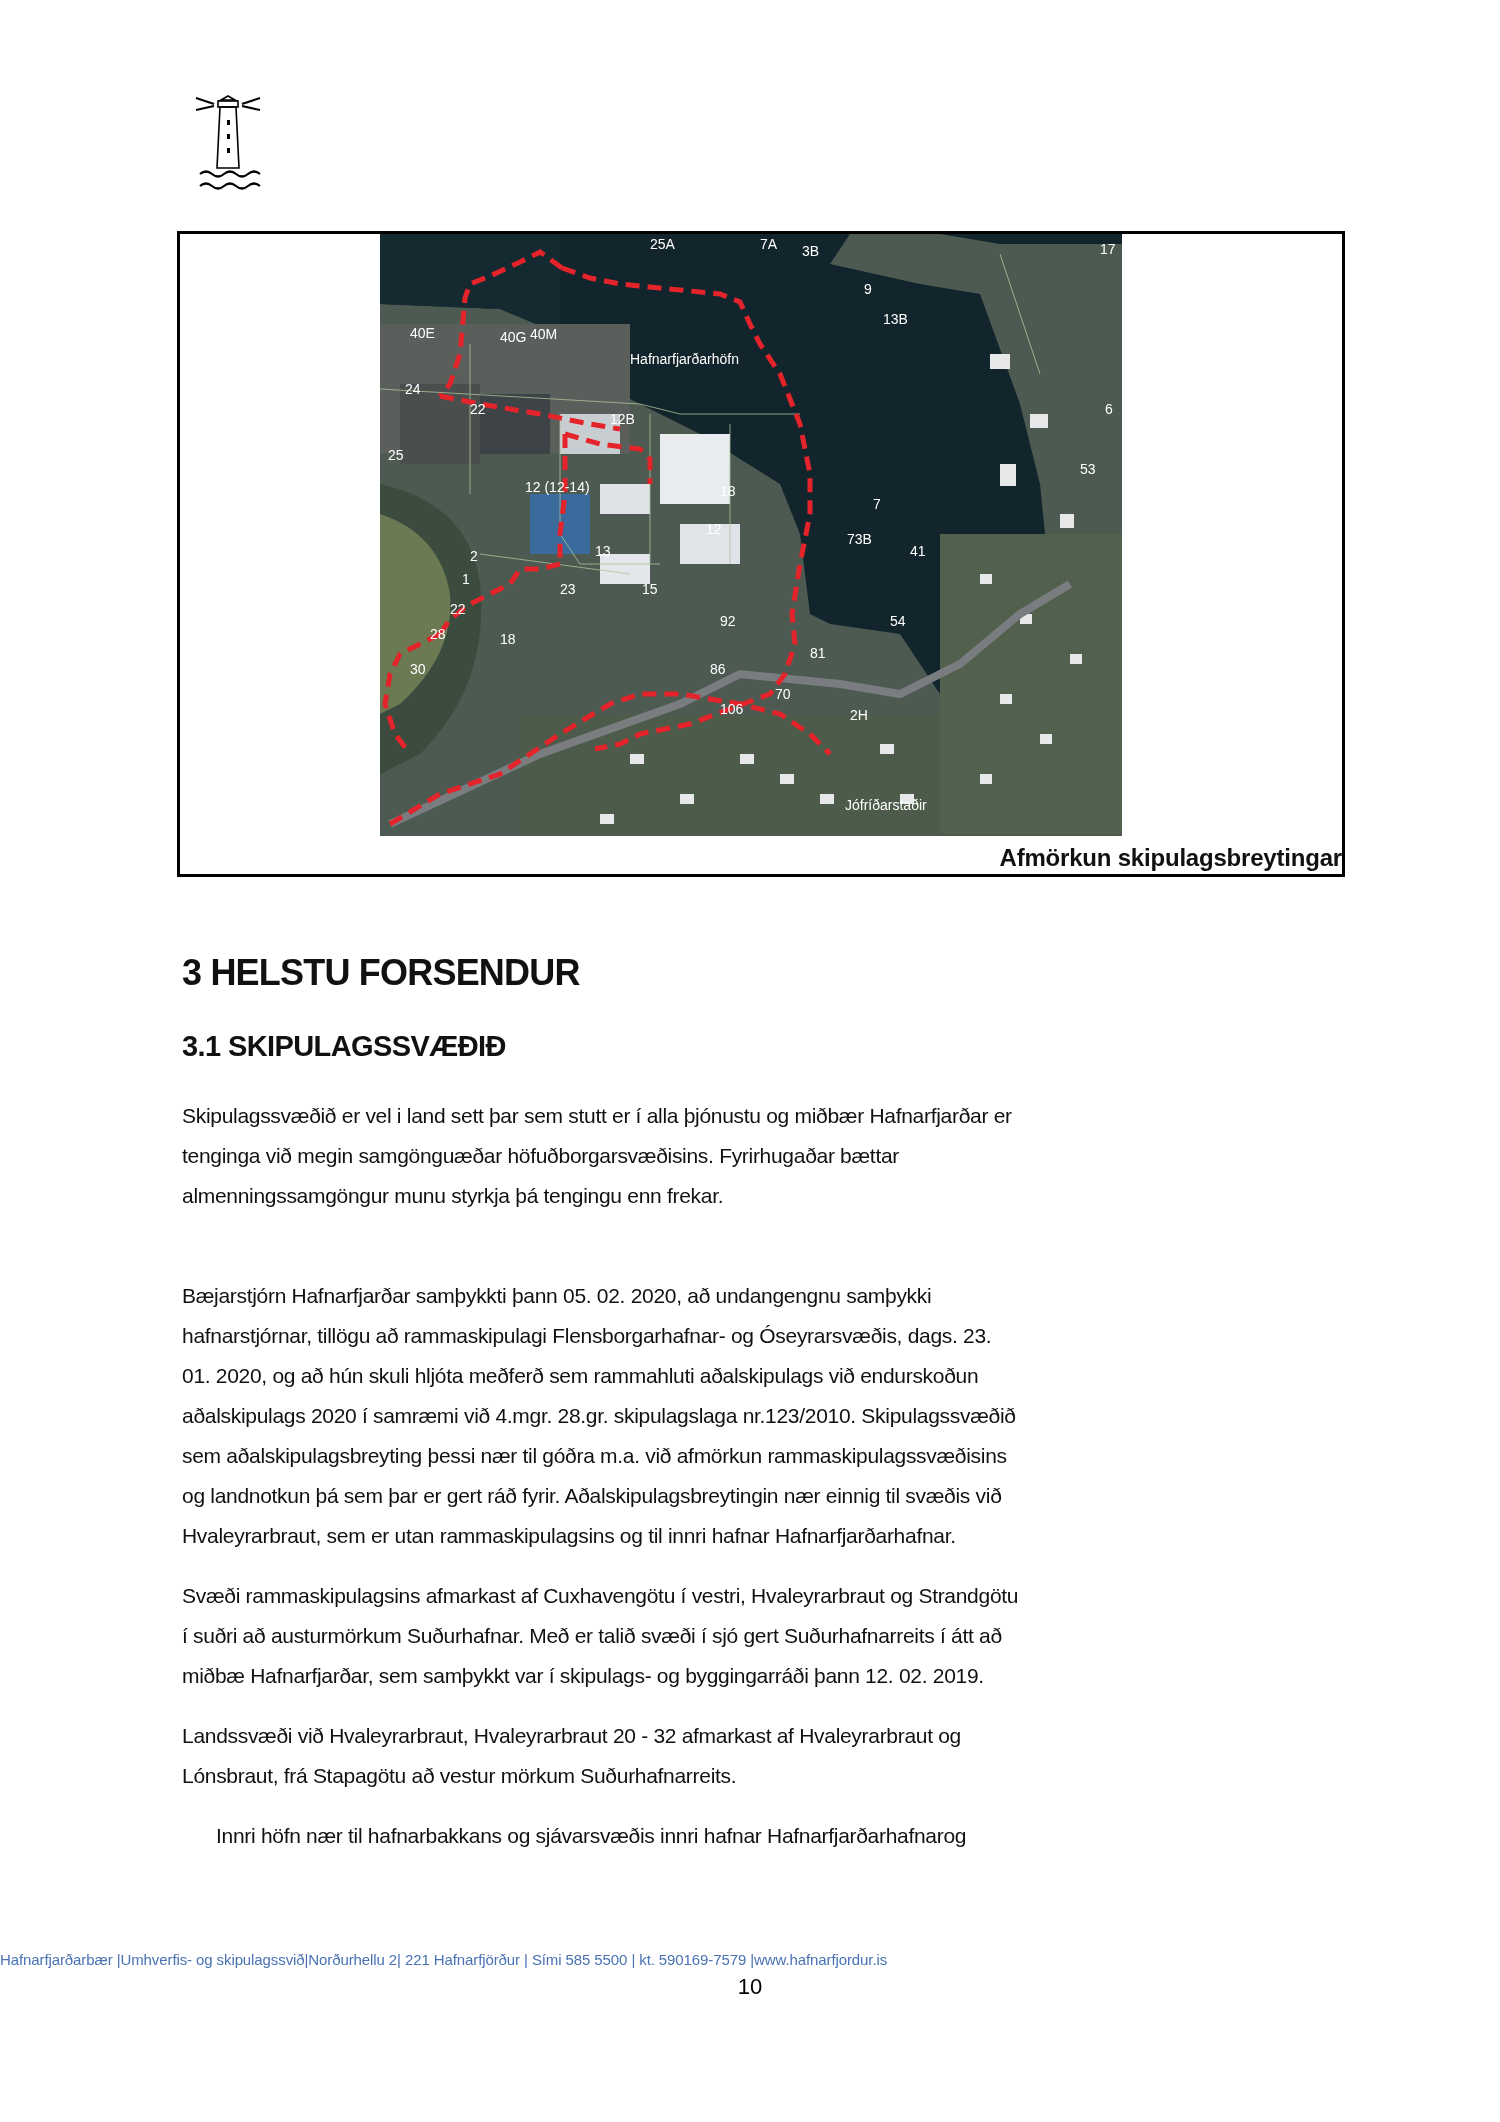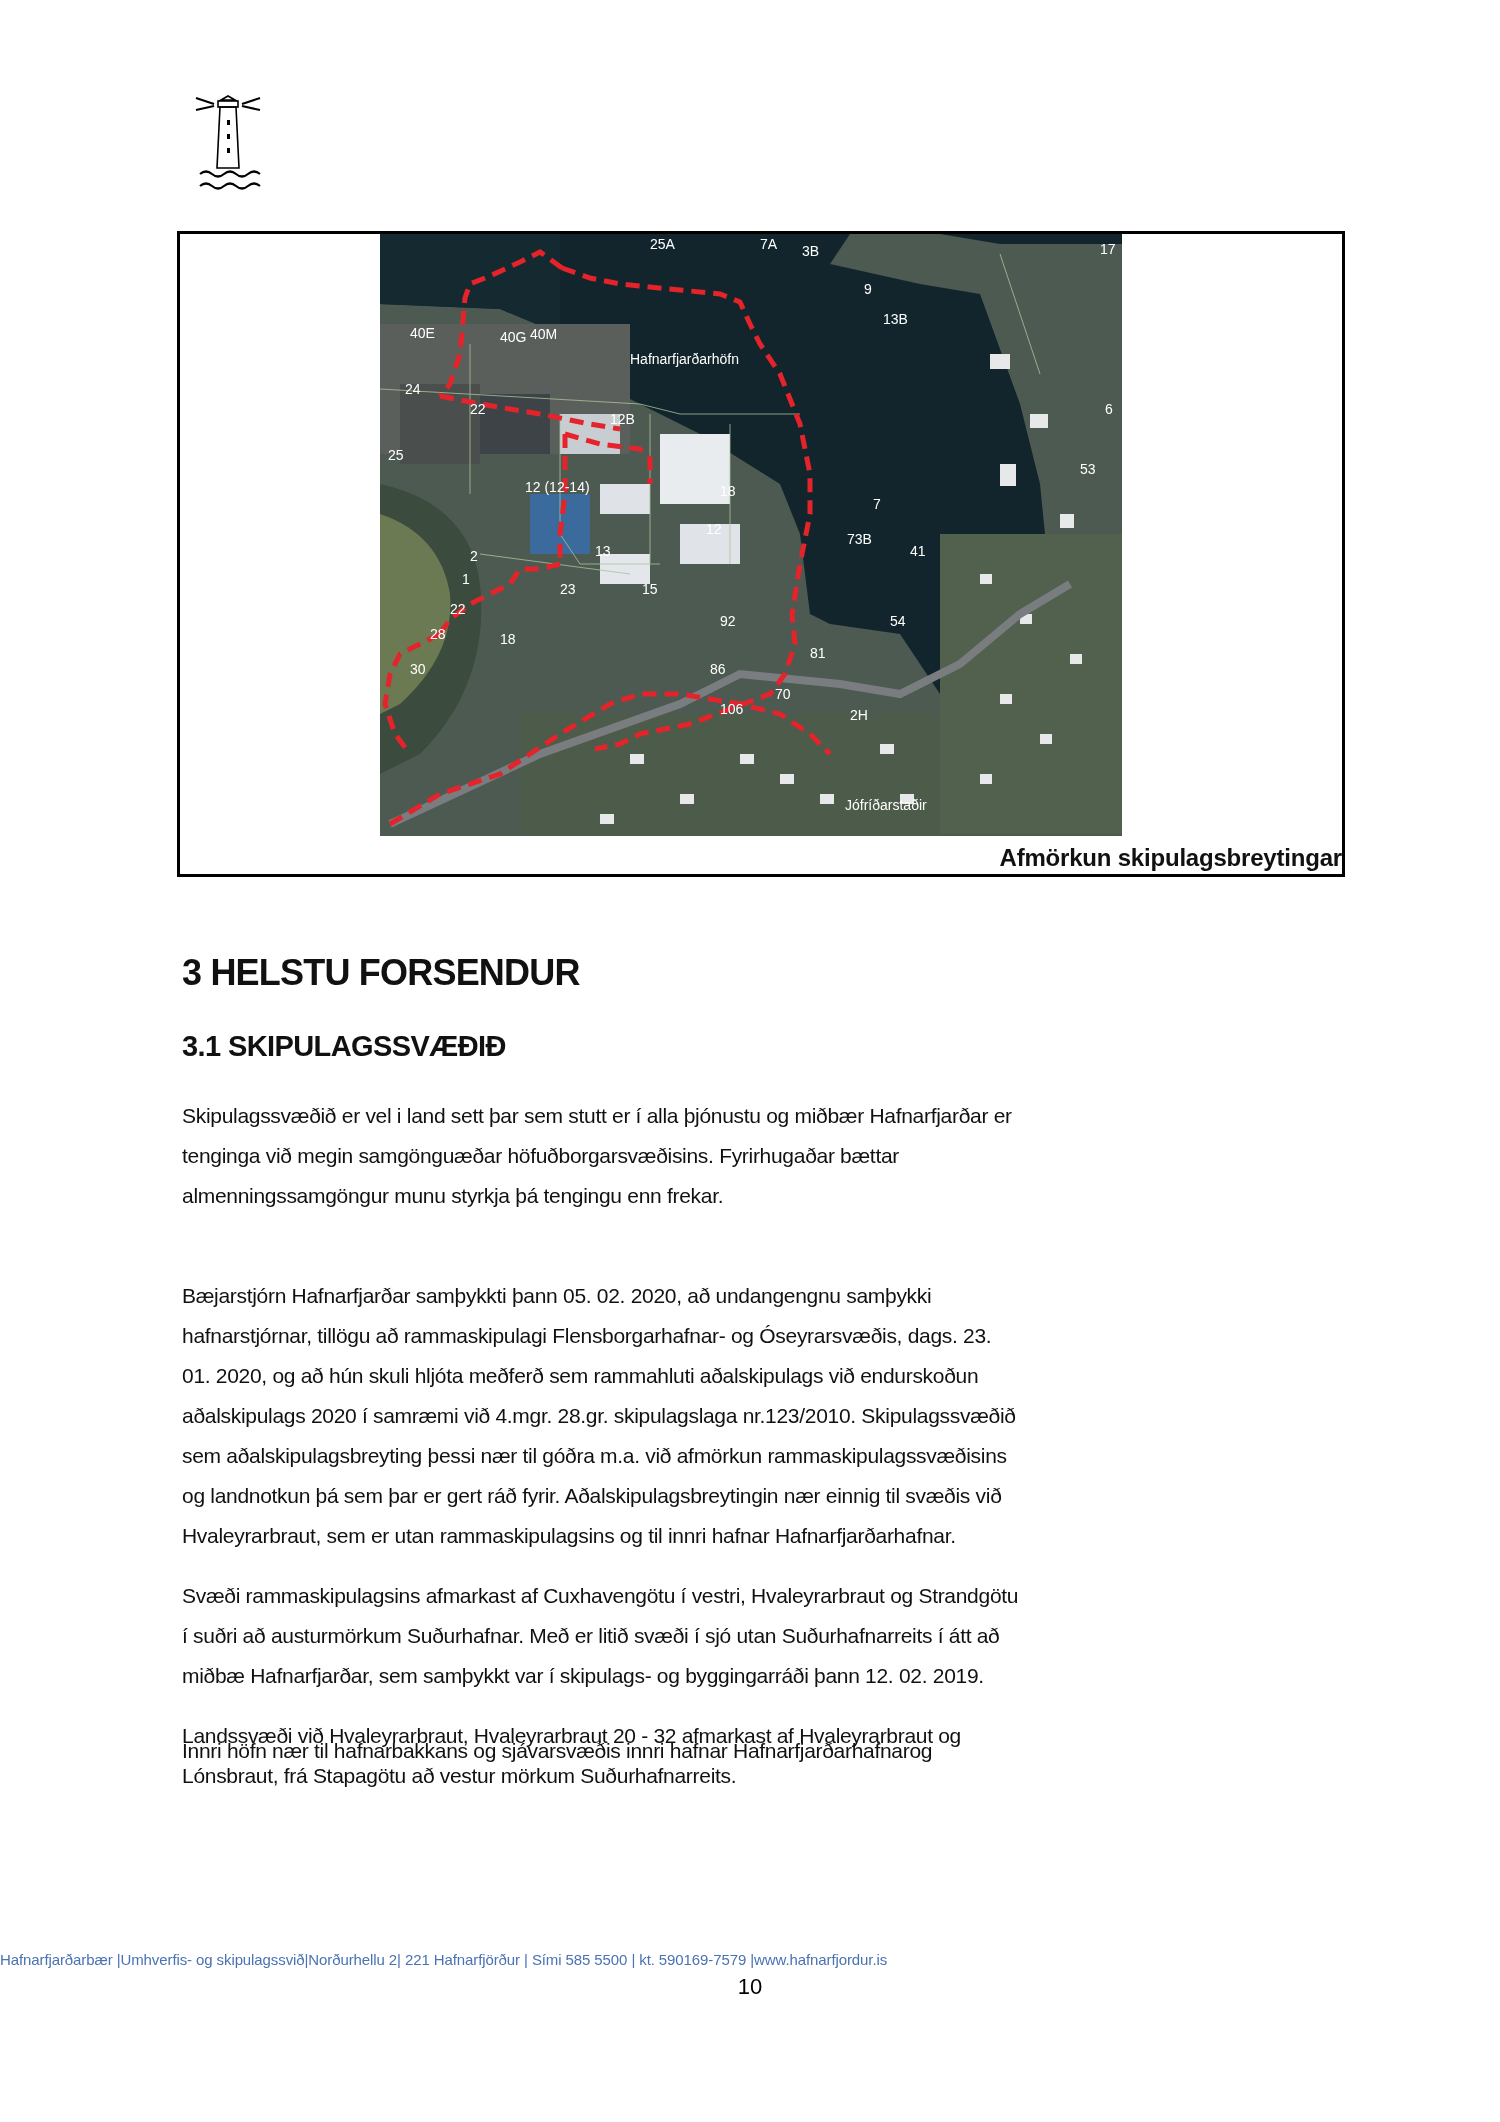--- a/index.html
+++ b/index.html
@@ -179,27 +179,27 @@
   <span class="line">hafnarstjórnar, tillögu að rammaskipulagi Flensborgarhafnar- og Óseyrarsvæðis, dags. 23.</span>
   <span class="line">01. 2020, og að hún skuli hljóta meðferð sem rammahluti aðalskipulags við endurskoðun</span>
   <span class="line">aðalskipulags 2020 í samræmi við 4.mgr. 28.gr. skipulagslaga nr.123/2010. Skipulagssvæðið</span>
   <span class="line">sem aðalskipulagsbreyting þessi nær til góðra m.a. við afmörkun rammaskipulagssvæðisins</span>
   <span class="line">og landnotkun þá sem þar er gert ráð fyrir. Aðalskipulagsbreytingin nær einnig til svæðis við</span>
   <span class="line">Hvaleyrarbraut, sem er utan rammaskipulagsins og til innri hafnar Hafnarfjarðarhafnar.</span>
 </div>
 
 <div class="body-text" style="top:1576px;">
   <span class="line">Svæði rammaskipulagsins afmarkast af Cuxhavengötu í vestri, Hvaleyrarbraut og Strandgötu</span>
-  <span class="line">í suðri að austurmörkum Suðurhafnar. Með er litið svæði í sjó utan Suðurhafnarreits í átt að</span>
+  <span class="line">í suðri að austurmörkum Suðurhafnar. Með er talið svæði í sjó gert Suðurhafnarreits í átt að</span>
   <span class="line">miðbæ Hafnarfjarðar, sem samþykkt var í skipulags- og byggingarráði þann 12. 02. 2019.</span>
 </div>
 
 <div class="body-text" style="top:1716px;">
   <span class="line">Landssvæði við Hvaleyrarbraut, Hvaleyrarbraut 20 - 32 afmarkast af Hvaleyrarbraut og</span>
   <span class="line">Lónsbraut, frá Stapagötu að vestur mörkum Suðurhafnarreits.</span>
 </div>
 
-<div class="body-text" style="top:1731px;">
+<div class="body-text" style="top:1816px;margin-left:34px;">
   <span class="line">Innri höfn nær til hafnarbakkans og sjávarsvæðis innri hafnar Hafnarfjarðarhafnarog</span>
 </div>
 
 <div class="footer">Hafnarfjarðarbær |Umhverfis- og skipulagssvið|Norðurhellu 2| 221 Hafnarfjörður  |  Sími 585 5500 | kt. 590169-7579 |www.hafnarfjordur.is</div>
 <div class="page-num">10</div>
 
 </body></html>

